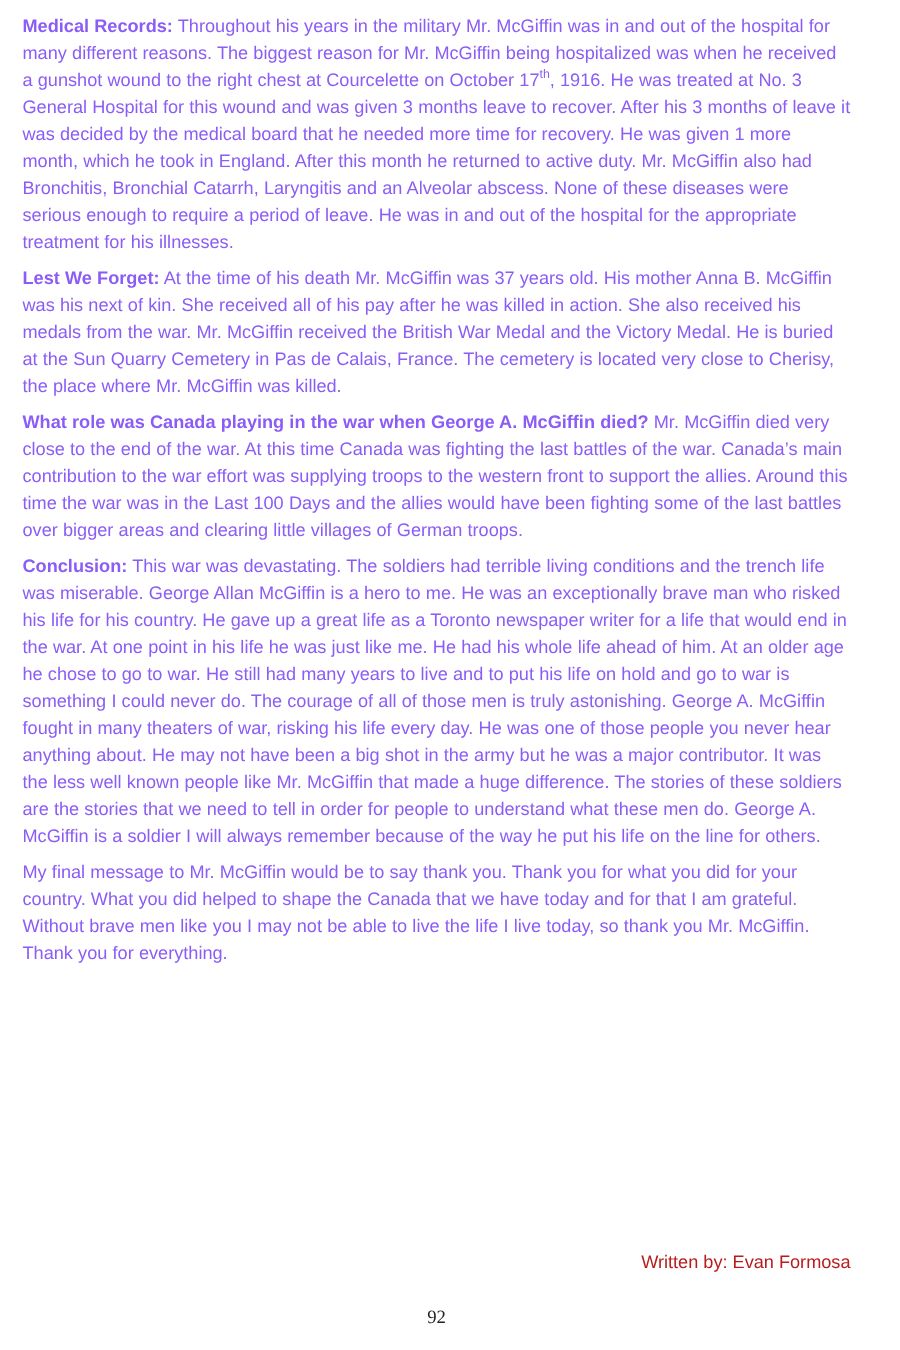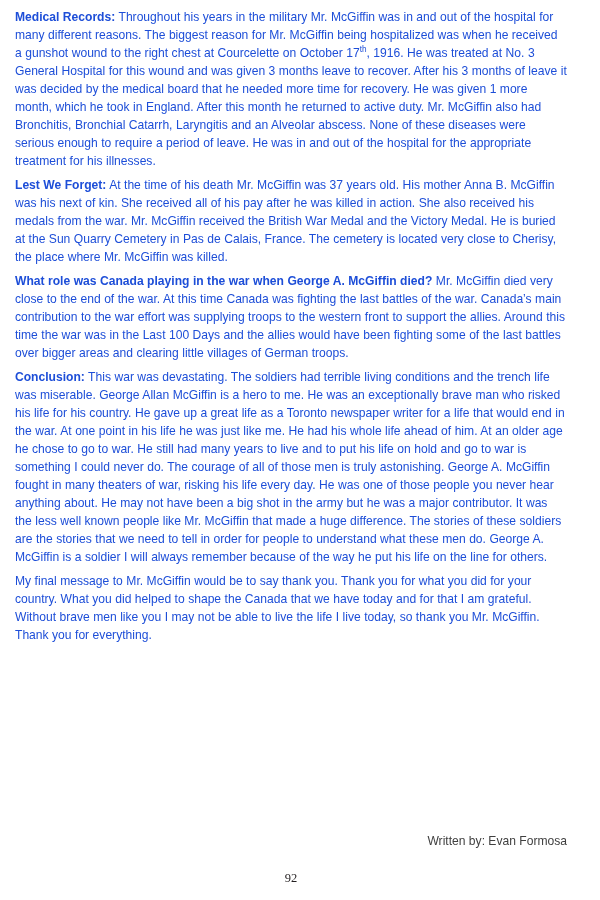--- a/index.html
+++ b/index.html
@@ -21,21 +21,21 @@
     position: absolute;
     left: 15px;
     top: 8px;
     width: 552px;
   }
   p.para {
     margin: 0 0 6px 0;
     font-size: 12.1px;
     line-height: 18px;
     text-align: left;
-    color: #1d4ed8;
+    color: #8b5cf6;
     word-spacing: 0.1px;
   }
   p.para:last-child {
     margin-bottom: 12px;
   }
   .lead {
     font-weight: bold;
   }
   sup {
     font-size: 0.68em;
@@ -43,21 +43,21 @@
     line-height: 0;
   }
   .byline {
     position: absolute;
     left: 15px;
     top: 833px;
     width: 552px;
     text-align: right;
     font-size: 12.1px;
     line-height: 16px;
-    color: #404040;
+    color: #b91c1c;
   }
   .page-number {
     position: absolute;
     left: 0;
     top: 870px;
     width: 582px;
     text-align: center;
     font-family: "Liberation Serif", serif;
     font-size: 12.5px;
     line-height: 16px;

